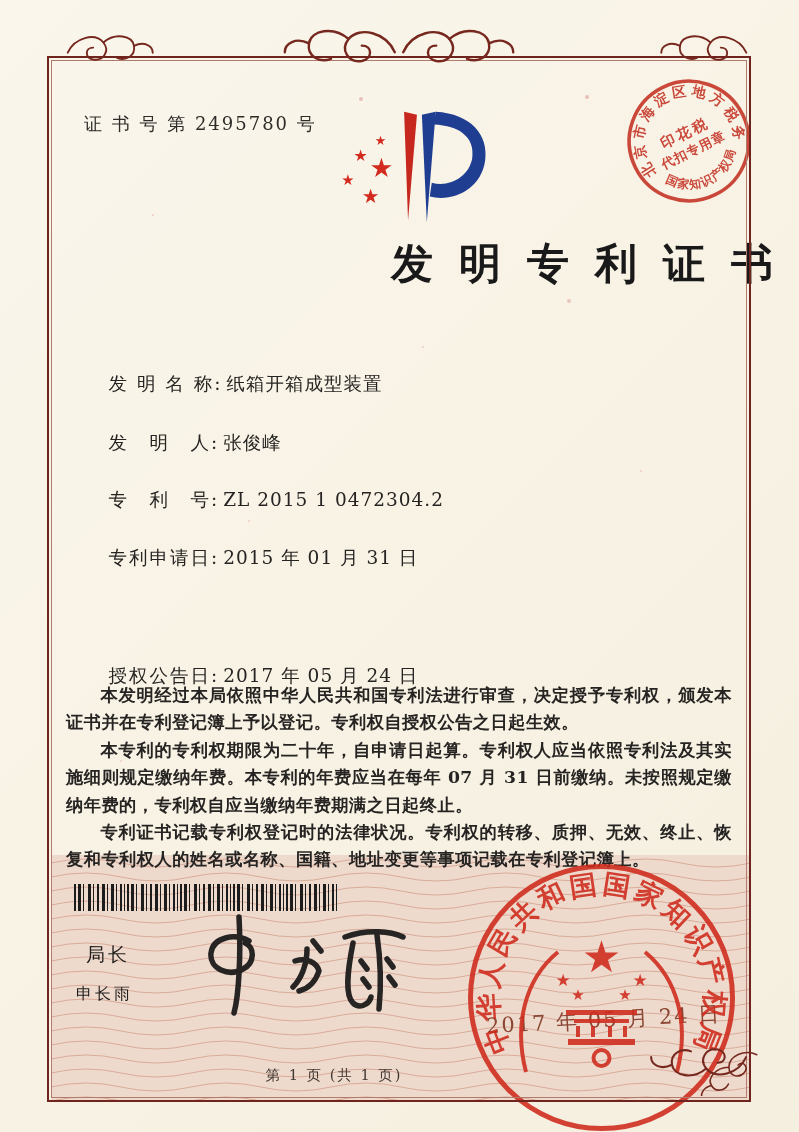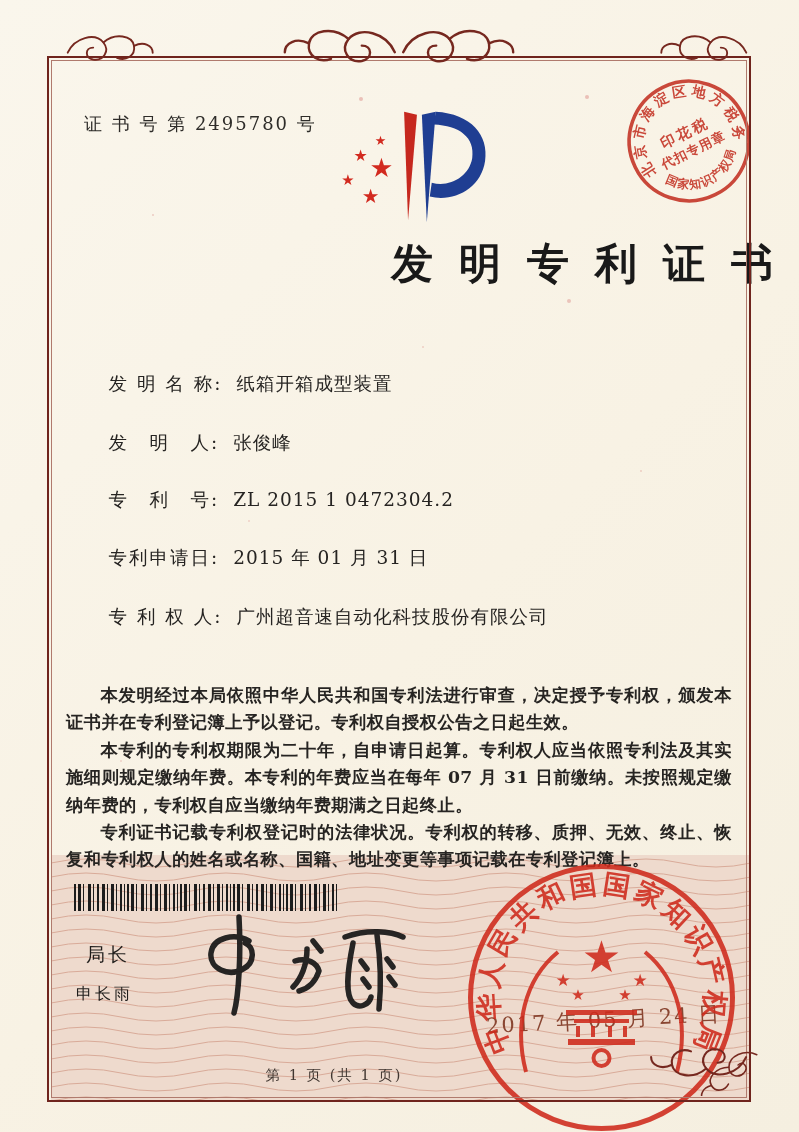--- a/index.html
+++ b/index.html
@@ -32,21 +32,21 @@
 
   .tax-stamp { position:absolute; left:622px; top:74px; width:134px; height:134px;
     transform:rotate(-26deg); z-index:4; opacity:.92; }
 
   .title { position:absolute; left:0; width:799px; top:236px; text-align:right;
     font-size:42px; font-weight:700; color:#191919; letter-spacing:26px; padding-left:26px; z-index:3; }
 
   .field-row { position:absolute; left:85px; font-size:18.5px; color:#262422;
     white-space:pre; z-index:3; }
   .field-row .lbl { letter-spacing:2px; }
-  .field-row .val { margin-left:14px; letter-spacing:1px; }
+  .field-row .val { margin-left:4px; letter-spacing:1px; }
   .fr-0{top:350px;} .fr-1{top:409px;} .fr-2{top:466px;} .fr-3{top:524px;} .fr-4{top:583px;} .fr-5{top:642px;}
 
   .paras { position:absolute; left:66px; top:682px; width:666px; z-index:3;font-weight:bold; }
   .paras p { font-size:17.2px; line-height:27.4px; color:#262422; text-align:justify;
     text-indent:2em; letter-spacing:.5px; }
 
   .barcode { position:absolute; left:74px; top:884px; width:263px; height:27px; z-index:3;
     background:repeating-linear-gradient(90deg,
       #1c1c1c 0 2px, transparent 2px 4px, #1c1c1c 4px 7px, transparent 7px 9px,
       #1c1c1c 9px 10px, transparent 10px 14px, #1c1c1c 14px 17px, transparent 17px 19px,
@@ -179,22 +179,22 @@
   </div>
   <div class="field-row fr-1">
     <span class="lbl">发　明　人:</span><span class="val">张俊峰</span>
   </div>
   <div class="field-row fr-2">
     <span class="lbl">专　利　号:</span><span class="val">ZL 2015 1 0472304.2</span>
   </div>
   <div class="field-row fr-3">
     <span class="lbl">专利申请日:</span><span class="val">2015 年 01 月 31 日</span>
   </div>
-  <div class="field-row fr-4">
-    <span class="lbl">专 利 权 人:</span><span class="val">广州超音速自动化科技股份有限公司</span>
+  <div class="field-row fr-5">
+    <span class="lbl">授权公告日:</span><span class="val">2017 年 05 月 24 日</span>
   </div>
 
   
   <div class="paras">
     <p>本发明经过本局依照中华人民共和国专利法进行审查，决定授予专利权，颁发本证书并在专利登记簿上予以登记。专利权自授权公告之日起生效。</p>
     <p>本专利的专利权期限为二十年，自申请日起算。专利权人应当依照专利法及其实施细则规定缴纳年费。本专利的年费应当在每年 07 月 31 日前缴纳。未按照规定缴纳年费的，专利权自应当缴纳年费期满之日起终止。</p>
     <p>专利证书记载专利权登记时的法律状况。专利权的转移、质押、无效、终止、恢复和专利权人的姓名或名称、国籍、地址变更等事项记载在专利登记簿上。</p>
   </div>
 
   

